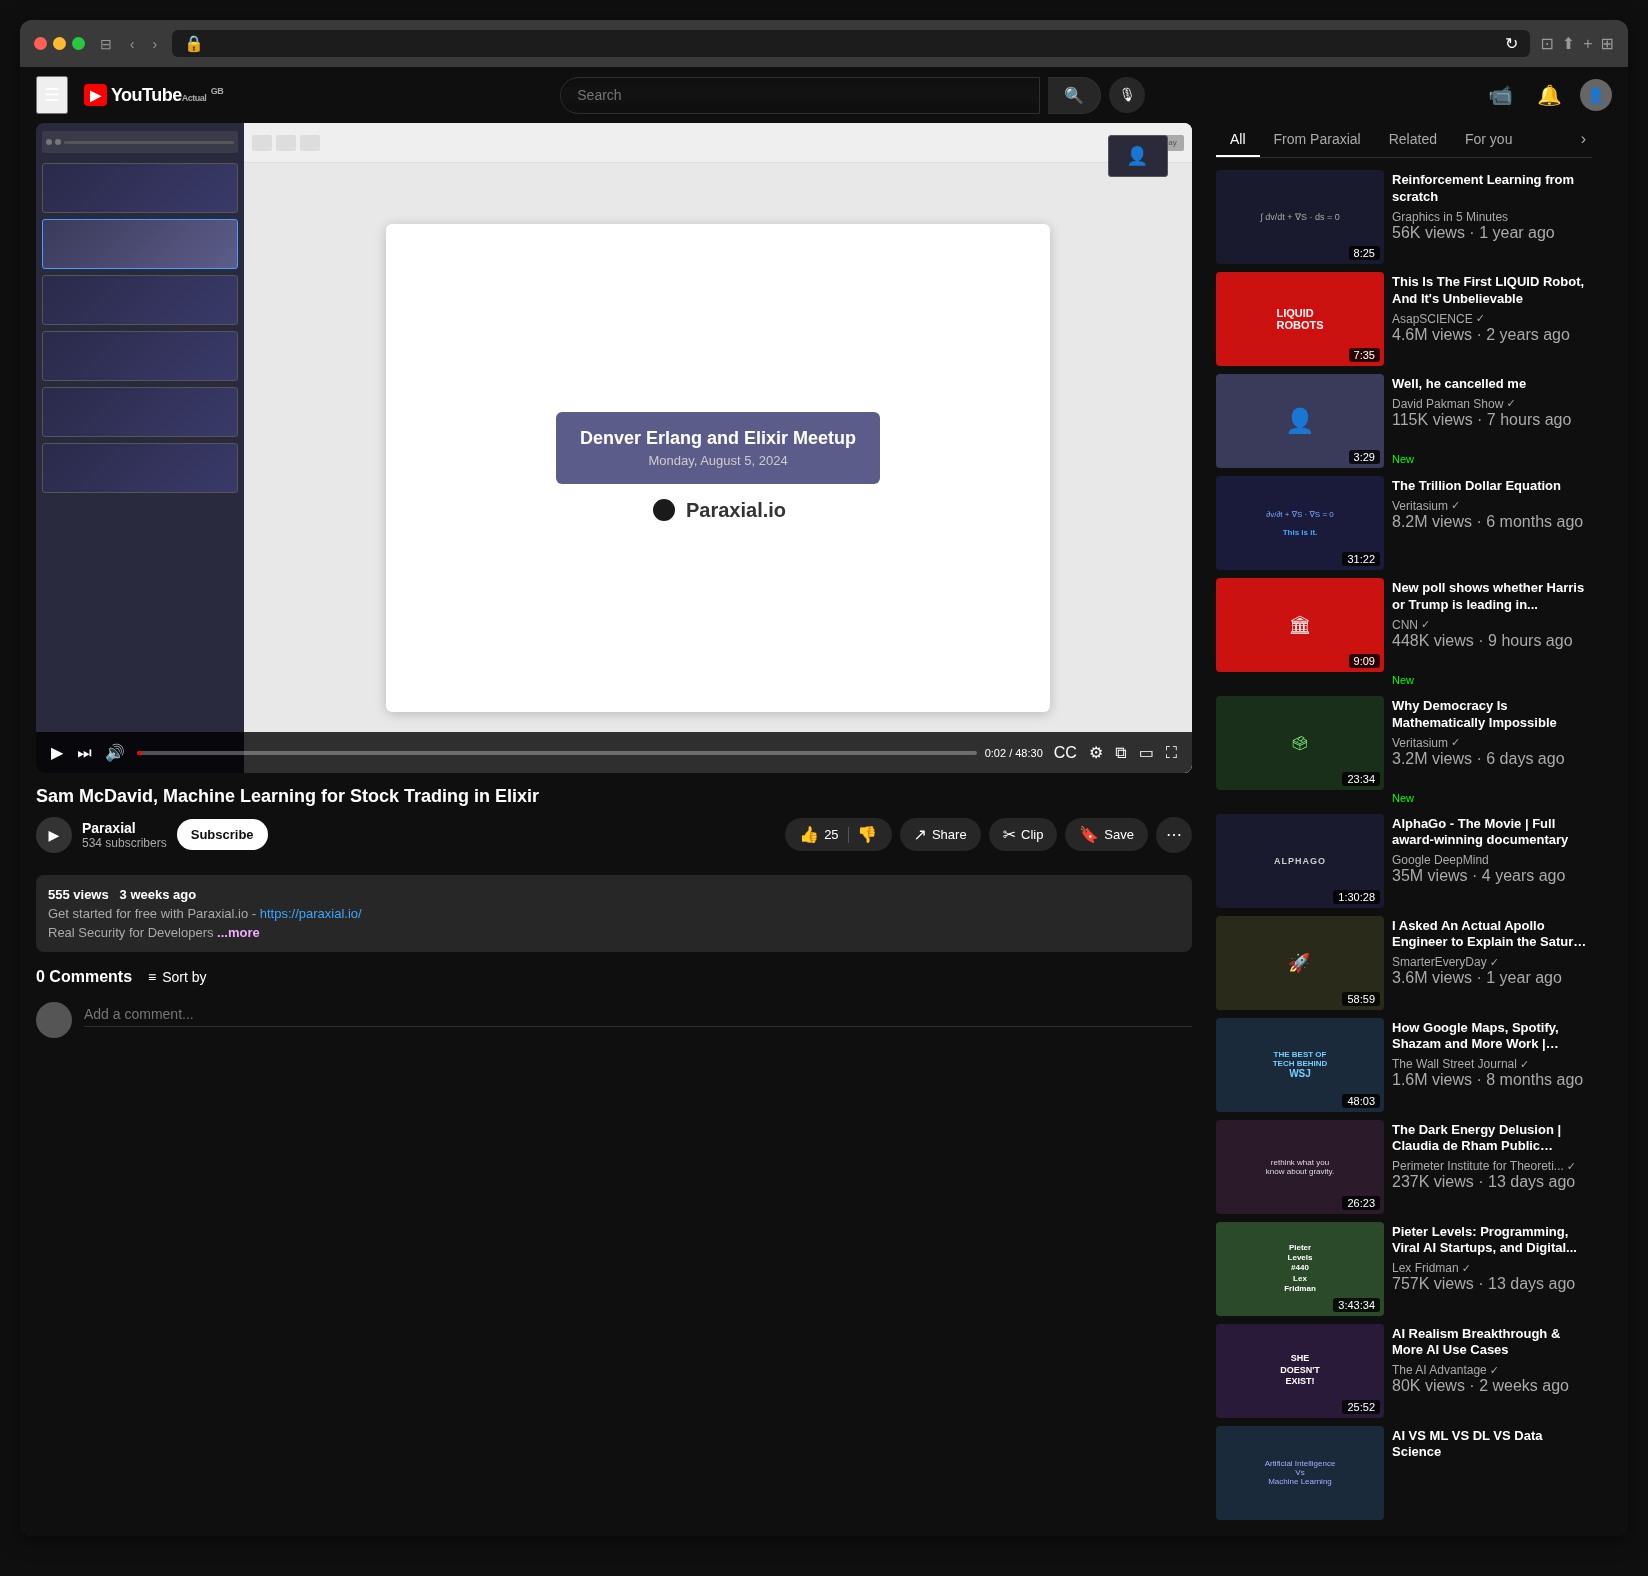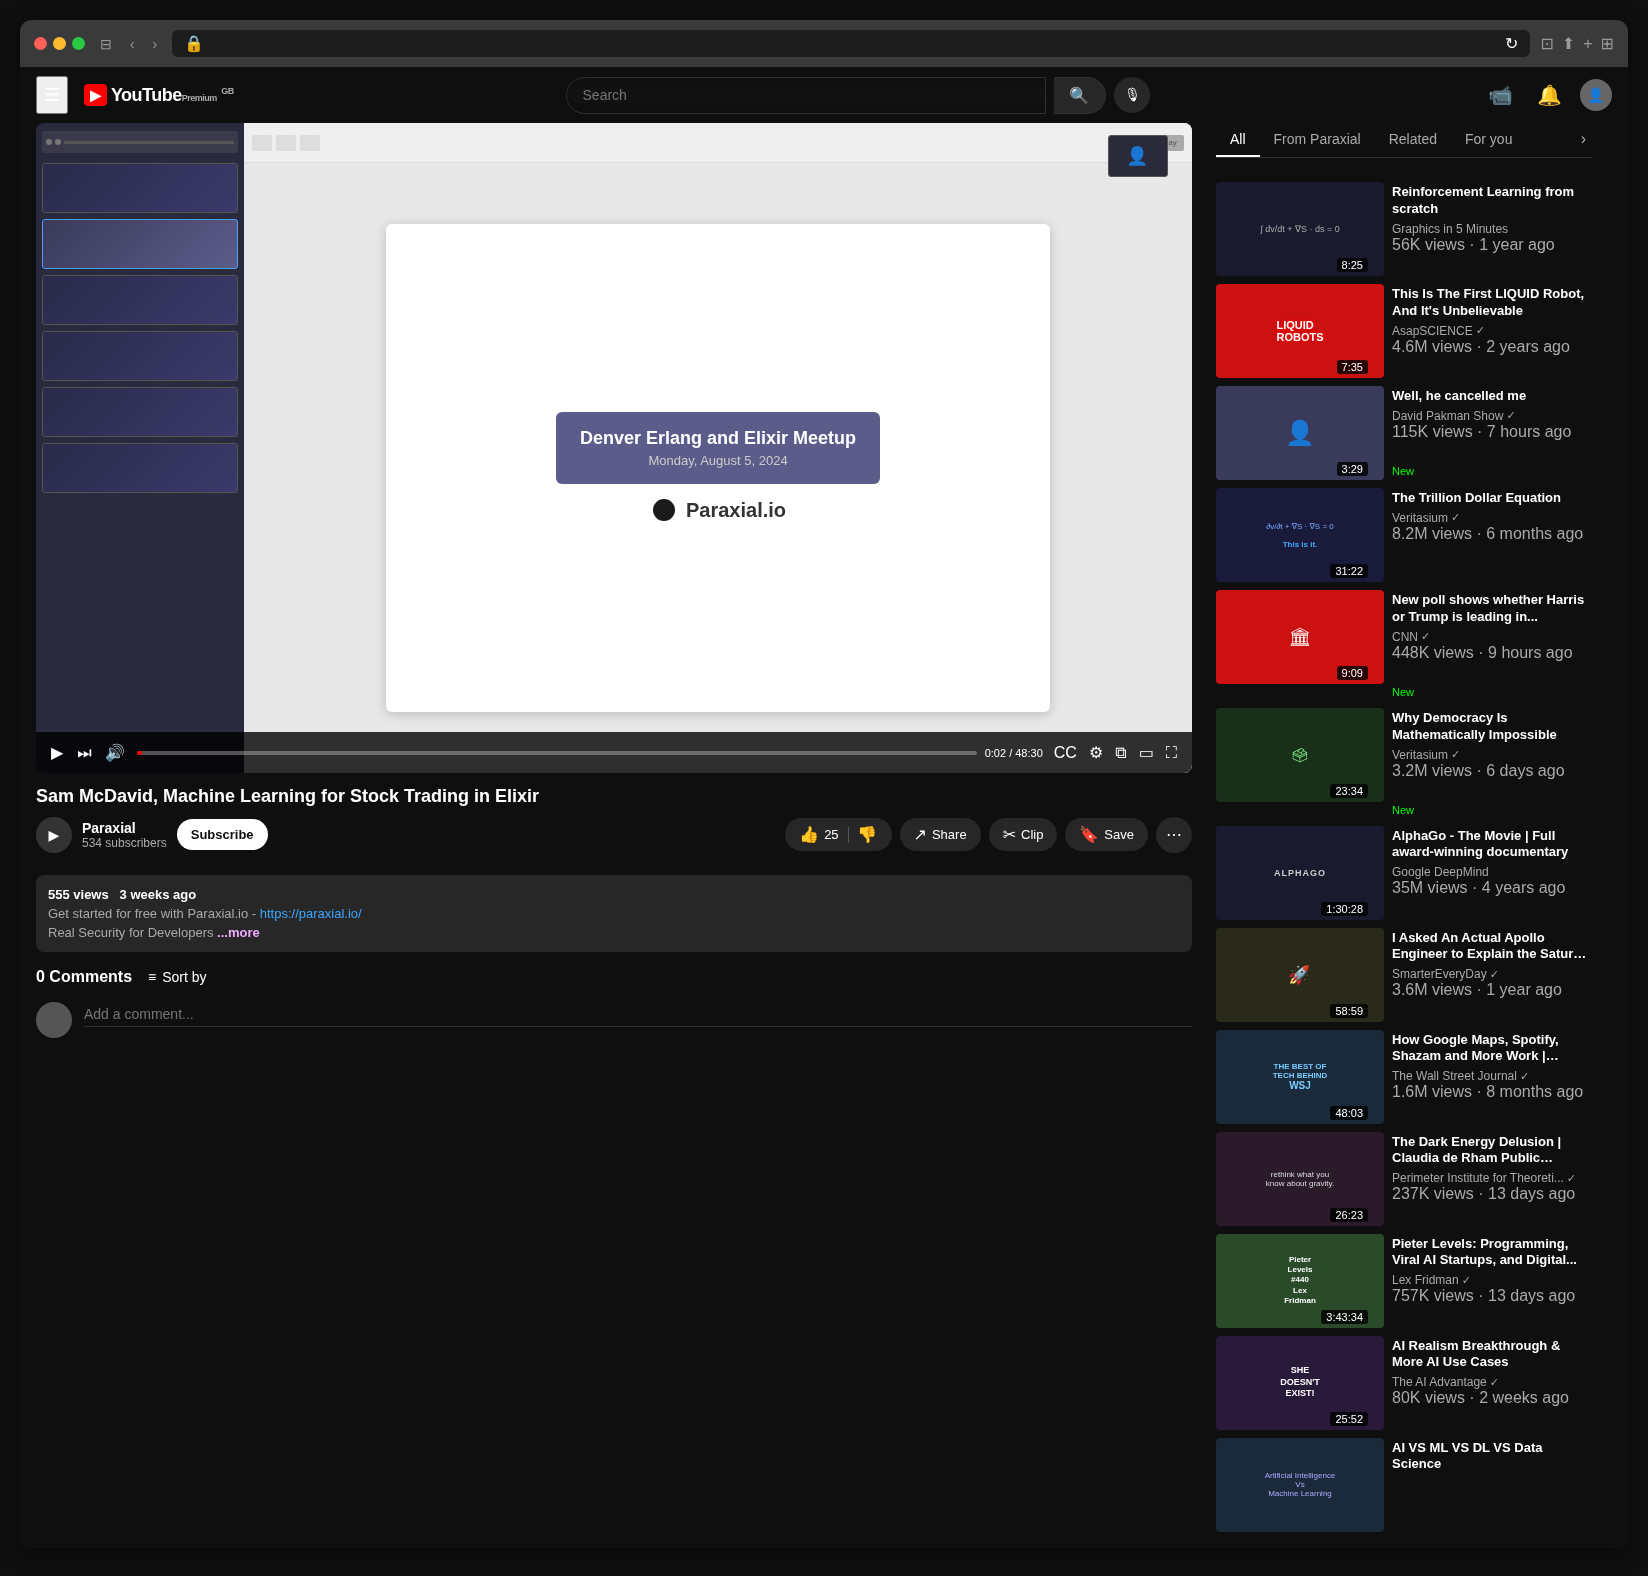--- a/index.html
+++ b/index.html
@@ -92,30 +92,30 @@
     .comments-section { margin-top: 16px; }
     .comments-header { display: flex; align-items: center; gap: 16px; margin-bottom: 16px; }
     .comments-count { font-size: 16px; font-weight: 600; color: #fff; }
     .sort-btn { display: flex; align-items: center; gap: 6px; background: none; border: none; color: #fff; cursor: pointer; font-size: 14px; }
     .comment-input-row { display: flex; align-items: flex-start; gap: 12px; }
     .comment-avatar { width: 36px; height: 36px; border-radius: 50%; background: #555; flex-shrink: 0; }
     .comment-input { flex: 1; background: none; border: none; border-bottom: 1px solid #303030; color: #aaa; font-size: 14px; padding: 4px 0; outline: none; }
 
     
     .sidebar { width: 400px; flex-shrink: 0; padding-left: 24px; }
-    .sidebar-tabs { display: flex; align-items: center; gap: 0; margin-bottom: 24px; border-bottom: 1px solid #303030; padding-bottom: 2px; overflow: hidden; }
+    .sidebar-tabs { display: flex; align-items: center; gap: 0; margin-bottom: 12px; border-bottom: 1px solid #303030; padding-bottom: 2px; overflow: hidden; }
     .sidebar-tab { padding: 8px 14px; font-size: 14px; color: #aaa; cursor: pointer; white-space: nowrap; border-bottom: 2px solid transparent; margin-bottom: -2px; }
     .sidebar-tab.active { color: #fff; border-bottom: 2px solid #fff; }
     .sidebar-tab-arrow { margin-left: auto; color: #aaa; cursor: pointer; padding: 6px; }
 
     
     .sidebar-list { display: flex; flex-direction: column; gap: 8px; }
     .sidebar-item { display: flex; gap: 8px; cursor: pointer; position: relative; }
     .thumb-placeholder { width: 168px; height: 94px; border-radius: 4px; background: #333; display: flex; align-items: center; justify-content: center; flex-shrink: 0; overflow: hidden; position: relative; }
-    .thumb-duration { position: absolute; bottom: 4px; right: 16px; background: rgba(0,0,0,0.8); color: #fff; font-size: 11px; padding: 1px 5px; border-radius: 3px; }
+    .thumb-duration { position: absolute; bottom: 4px; right: 4px; background: rgba(0,0,0,0.8); color: #fff; font-size: 11px; padding: 1px 5px; border-radius: 3px; }
     .sidebar-item-info { flex: 1; padding: 2px 4px 2px 0; min-width: 0; }
     .sidebar-item-title { font-size: 13px; font-weight: 600; color: #fff; line-height: 1.3; margin-bottom: 4px; display: -webkit-box; -webkit-line-clamp: 2; -webkit-box-orient: vertical; overflow: hidden; }
     .sidebar-item-channel { font-size: 12px; color: #aaa; display: flex; align-items: center; gap: 3px; }
     .verified-badge { color: #aaa; font-size: 11px; }
     .sidebar-item-meta { font-size: 16px; color: #aaa; }
     .new-badge { font-size: 11px; color: #0f0; background: #0f0f0f; margin-top: 24px; }
     .sidebar-more-btn { position: absolute; top: 4px; right: 4px; background: none; border: none; color: #aaa; cursor: pointer; font-size: 16px; opacity: 0; }
 
     
     .thumb-rl { background: linear-gradient(135deg, #1a1a2e, #2d2d4e); }
@@ -166,21 +166,21 @@
     </div>
   </div>
 
   <div style="background: #0f0f0f; border-radius: 0 0 12px 12px; overflow: hidden;">
 
     <div class="yt-header">
       <button class="hamburger">☰</button>
       <div class="yt-logo">
         <span class="yt-logo-icon">▶</span>
         <span class="yt-logo-text">
-          <span>YouTube</span><span class="yt-premium-badge">Premium</span>
+          <span>YouTube</span><span class="yt-premium-badge">Actual</span>
           <sup style="font-size:9px;color:#aaa;">GB</sup>
         </span>
       </div>
       <div class="yt-search-area">
         <div class="yt-search-box">
           <input class="yt-search-input" type="text" placeholder="Search" style="">
         </div>
         <button class="yt-search-btn">🔍</button>
         <button class="yt-mic-btn">🎙</button>
       </div>

